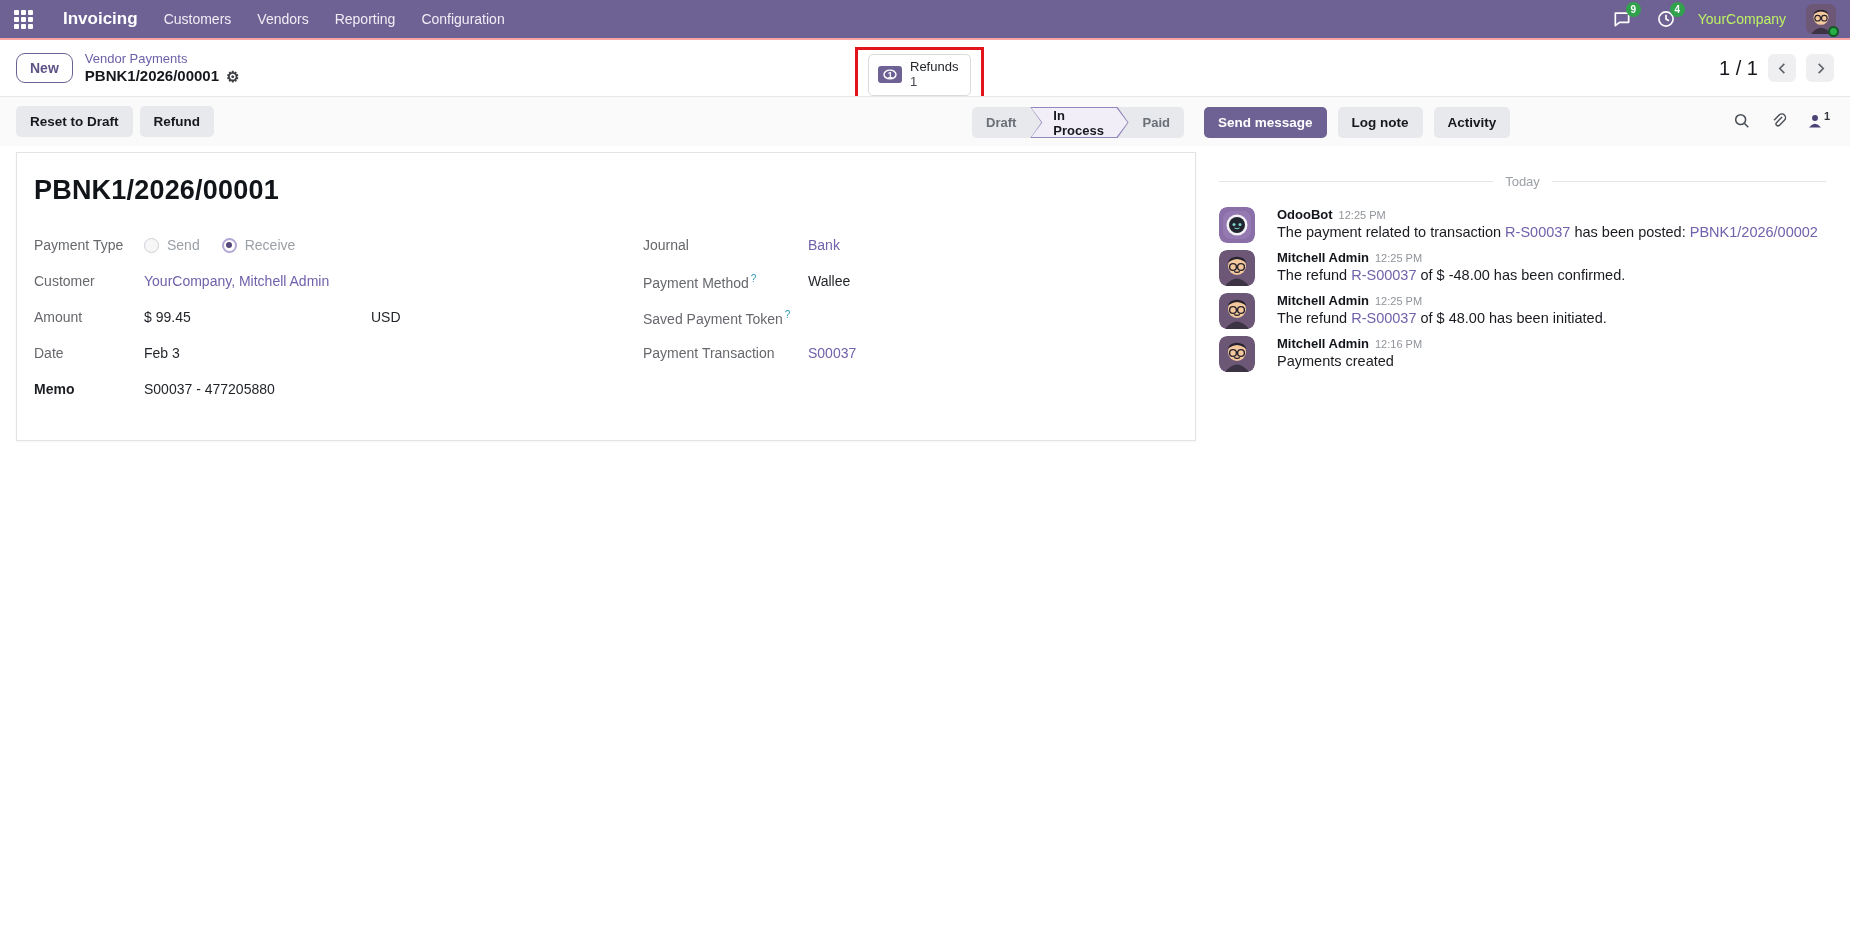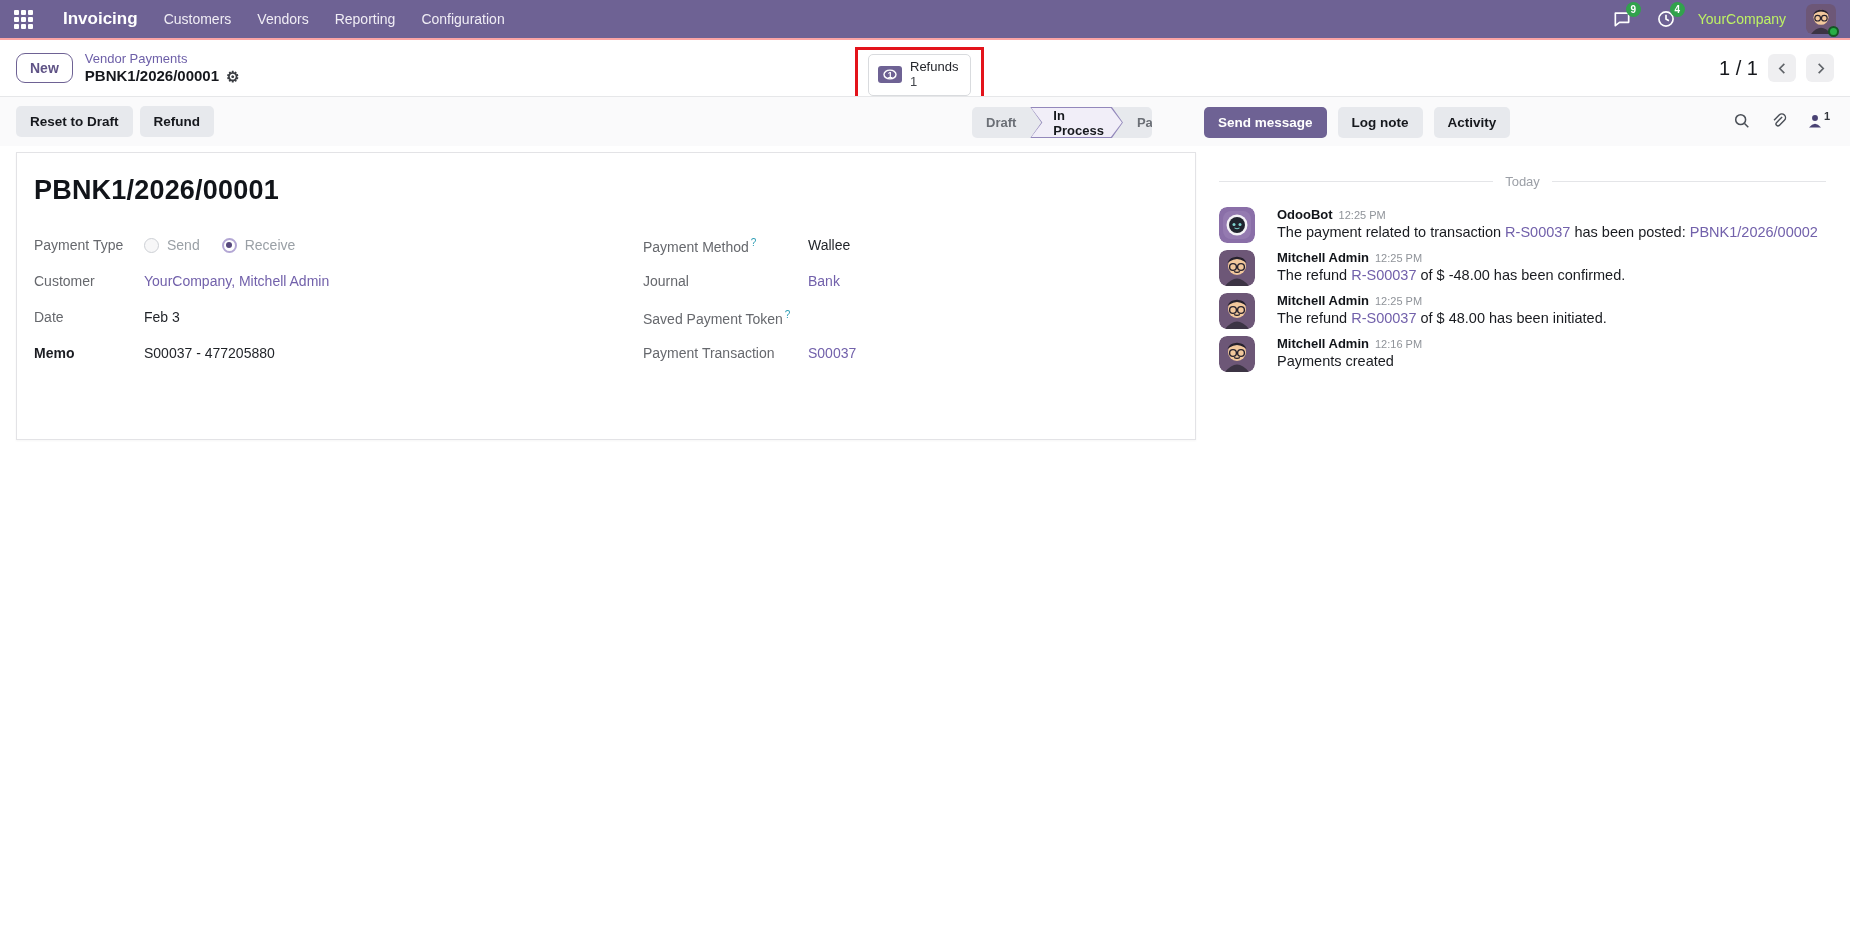--- a/index.html
+++ b/index.html
@@ -43,21 +43,21 @@
   .pager-btn { width:28px; height:28px; border:none; background:#efeff1; border-radius:6px;
     display:flex; align-items:center; justify-content:center; cursor:pointer; }
 
   
   .row2 { position:relative; height:50px; background:#fafafb; border-top:1px solid #e6e7e9;
     display:flex; align-items:center; padding:0 16px; gap:7px; }
   .btn-sec { background:#e7e9ed; border:none; border-radius:5px; padding:8px 14px;
     font-size:13.5px; font-weight:700; color:#16181d; cursor:pointer; font-family:inherit; }
   .btn-pri { background:#6e6294; border:none; border-radius:5px; padding:8px 14px;
     font-size:13.5px; font-weight:700; color:#fff; cursor:pointer; font-family:inherit; }
-  .statusbar { position:absolute; left:972px; top:10px; height:31px; width:180px;
+  .statusbar { position:absolute; left:972px; top:10px; height:31px; width:212px;
     background:#e7e9ed; border-radius:5px; display:flex; align-items:stretch; overflow:hidden; }
   .step { display:flex; align-items:center; padding:0 14px; font-size:13px; font-weight:600; color:#6b6f76; cursor:pointer; }
   .step-active-outer { clip-path:polygon(0 0, calc(100% - 11px) 0, 100% 50%, calc(100% - 11px) 100%, 0 100%, 11px 50%);
     background:#9388bb; display:flex; cursor:pointer; }
   .step-active-inner { clip-path:polygon(0 0, calc(100% - 11px) 0, 100% 50%, calc(100% - 11px) 100%, 0 100%, 11px 50%);
     background:#f1eef8; margin:1px; display:flex; align-items:center; padding:0 18px 0 22px;
     font-size:13px; font-weight:700; color:#16181d; }
   .chatter-btns { position:absolute; left:1204px; top:10px; display:flex; gap:11px; }
   .chatter-icons { position:absolute; right:20px; top:15px; display:flex; gap:19px; align-items:center; }
   .cicon { cursor:pointer; display:flex; align-items:flex-start; }
@@ -239,36 +239,41 @@
           <span class="radio-label">Send</span>
           <span class="radio on"></span>
           <span class="radio-label">Receive</span>
         </span>
       </div>
       <div class="frow">
         <span class="flabel">Customer</span>
         <a class="fvalue lnk">YourCompany, Mitchell Admin</a>
       </div>
       <div class="frow">
+        <span class="flabel">Amount</span>
+        <span class="fvalue amount-val">$ 99.45</span>
+        <span class="fvalue">USD</span>
+      </div>
+      <div class="frow">
         <span class="flabel">Date</span>
         <span class="fvalue">Feb 3</span>
       </div>
       <div class="frow">
         <span class="flabel bold">Memo</span>
         <span class="fvalue">S00037 - 477205880</span>
       </div>
     </div>
     <div class="fcol-right">
       <div class="frow">
+        <span class="flabel-r">Journal</span>
+        <a class="fvalue lnk">Bank</a>
+      </div>
+      <div class="frow">
         <span class="flabel-r"><span>Payment Method</span><span class="help-sup">?</span></span>
         <span class="fvalue">Wallee</span>
-      </div>
-      <div class="frow">
-        <span class="flabel-r">Journal</span>
-        <a class="fvalue lnk">Bank</a>
       </div>
       <div class="frow">
         <span class="flabel-r"><span>Saved Payment Token</span><span class="help-sup">?</span></span>
         <span class="fvalue"></span>
       </div>
       <div class="frow">
         <span class="flabel-r">Payment Transaction</span>
         <a class="fvalue lnk">S00037</a>
       </div>
     </div>

